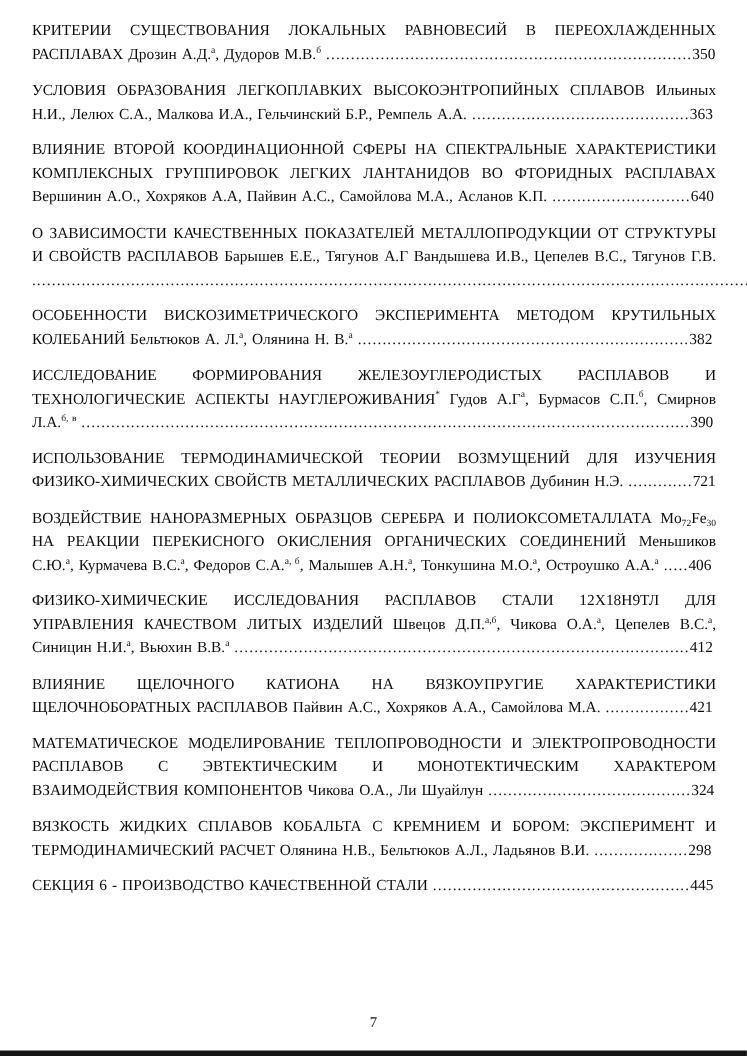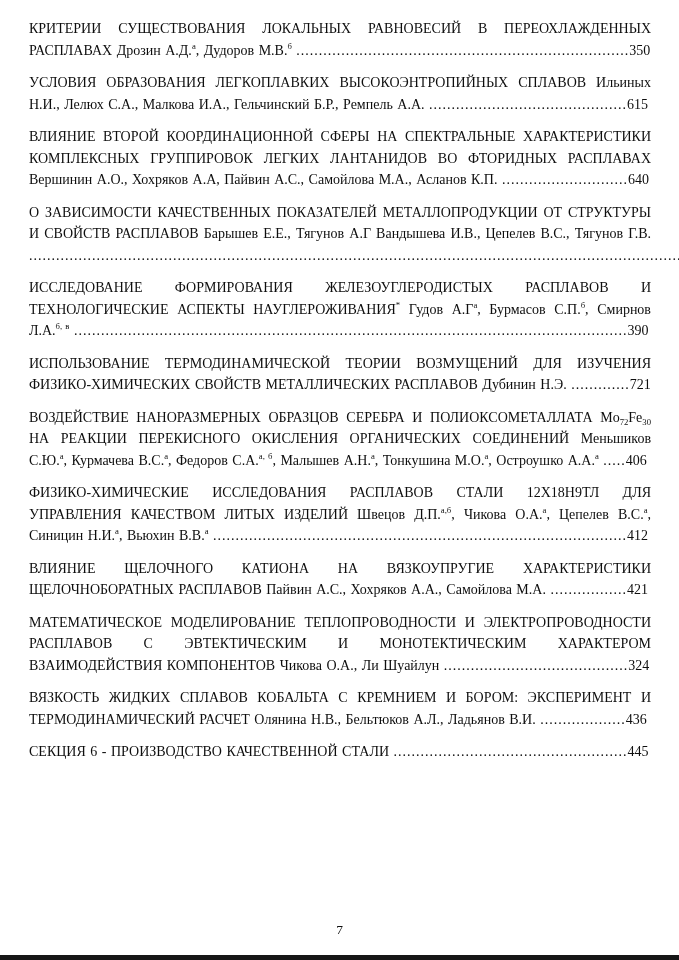--- a/index.html
+++ b/index.html
@@ -45,40 +45,41 @@
     background: #161616;
   }
 </style>
 </head>
 <body>
 
 <main class="content">
 
   <p class="entry"><span>КРИТЕРИИ СУЩЕСТВОВАНИЯ ЛОКАЛЬНЫХ РАВНОВЕСИЙ В ПЕРЕОХЛАЖДЕННЫХ РАСПЛАВАХ Дрозин А.Д.<sup>а</sup>, Дудоров М.В.<sup>б</sup></span> <span class="dots">..........................................................................</span><span class="pg">350</span></p>
 
-  <p class="entry"><span>УСЛОВИЯ ОБРАЗОВАНИЯ ЛЕГКОПЛАВКИХ ВЫСОКОЭНТРОПИЙНЫХ СПЛАВОВ Ильиных Н.И., Лелюх С.А., Малкова И.А., Гельчинский Б.Р., Ремпель А.А.</span> <span class="dots">............................................</span><span class="pg">615</span></p>
+  <p class="entry"><span>УСЛОВИЯ ОБРАЗОВАНИЯ ЛЕГКОПЛАВКИХ ВЫСОКОЭНТРОПИЙНЫХ СПЛАВОВ Ильиных Н.И., Лелюх С.А., Малкова И.А., Гельчинский Б.Р., Ремпель А.А.</span> <span class="dots">............................................</span><span class="pg">363</span></p>
 
   <p class="entry"><span>ВЛИЯНИЕ ВТОРОЙ КООРДИНАЦИОННОЙ СФЕРЫ НА СПЕКТРАЛЬНЫЕ ХАРАКТЕРИСТИКИ КОМПЛЕКСНЫХ ГРУППИРОВОК ЛЕГКИХ ЛАНТАНИДОВ ВО ФТОРИДНЫХ РАСПЛАВАХ Вершинин А.О., Хохряков А.А, Пайвин А.С., Самойлова М.А., Асланов К.П.</span> <span class="dots">............................</span><span class="pg">640</span></p>
 
   <p class="entry"><span>О ЗАВИСИМОСТИ КАЧЕСТВЕННЫХ ПОКАЗАТЕЛЕЙ МЕТАЛЛОПРОДУКЦИИ ОТ СТРУКТУРЫ И СВОЙСТВ РАСПЛАВОВ Барышев Е.Е., Тягунов А.Г Вандышева И.В., Цепелев В.С., Тягунов Г.В.</span> <span class="dots">....................................................................................................................................................................................................................................................................................................................................................................................................................................</span></p>
 
+  <p class="entry"><span>ОСОБЕННОСТИ ВИСКОЗИМЕТРИЧЕСКОГО ЭКСПЕРИМЕНТА МЕТОДОМ КРУТИЛЬНЫХ КОЛЕБАНИЙ Бельтюков А. Л.<sup>а</sup>, Олянина Н. В.<sup>а</sup></span> <span class="dots">...................................................................</span><span class="pg">382</span></p>
 
   <p class="entry"><span>ИССЛЕДОВАНИЕ ФОРМИРОВАНИЯ ЖЕЛЕЗОУГЛЕРОДИСТЫХ РАСПЛАВОВ И ТЕХНОЛОГИЧЕСКИЕ АСПЕКТЫ НАУГЛЕРОЖИВАНИЯ<sup>*</sup> Гудов А.Г<sup>а</sup>, Бурмасов С.П.<sup>б</sup>, Смирнов Л.А.<sup>б, в</sup></span> <span class="dots">...........................................................................................................................</span><span class="pg">390</span></p>
 
   <p class="entry"><span>ИСПОЛЬЗОВАНИЕ ТЕРМОДИНАМИЧЕСКОЙ ТЕОРИИ ВОЗМУЩЕНИЙ ДЛЯ ИЗУЧЕНИЯ ФИЗИКО-ХИМИЧЕСКИХ СВОЙСТВ МЕТАЛЛИЧЕСКИХ РАСПЛАВОВ Дубинин Н.Э.</span> <span class="dots">.............</span><span class="pg">721</span></p>
 
   <p class="entry"><span>ВОЗДЕЙСТВИЕ НАНОРАЗМЕРНЫХ ОБРАЗЦОВ СЕРЕБРА И ПОЛИОКСОМЕТАЛЛАТА Mo<sub>72</sub>Fe<sub>30</sub> НА РЕАКЦИИ ПЕРЕКИСНОГО ОКИСЛЕНИЯ ОРГАНИЧЕСКИХ СОЕДИНЕНИЙ Меньшиков С.Ю.<sup>а</sup>, Курмачева В.С.<sup>а</sup>, Федоров С.А.<sup>а, б</sup>, Малышев А.Н.<sup>а</sup>, Тонкушина М.О.<sup>а</sup>, Остроушко А.А.<sup>а</sup></span> <span class="dots">.....</span><span class="pg">406</span></p>
 
   <p class="entry"><span>ФИЗИКО-ХИМИЧЕСКИЕ ИССЛЕДОВАНИЯ РАСПЛАВОВ СТАЛИ 12Х18Н9ТЛ ДЛЯ УПРАВЛЕНИЯ КАЧЕСТВОМ ЛИТЫХ ИЗДЕЛИЙ Швецов Д.П.<sup>а,б</sup>, Чикова О.А.<sup>а</sup>, Цепелев В.С.<sup>а</sup>, Синицин Н.И.<sup>а</sup>, Вьюхин В.В.<sup>а</sup></span> <span class="dots">............................................................................................</span><span class="pg">412</span></p>
 
   <p class="entry"><span>ВЛИЯНИЕ ЩЕЛОЧНОГО КАТИОНА НА ВЯЗКОУПРУГИЕ ХАРАКТЕРИСТИКИ ЩЕЛОЧНОБОРАТНЫХ РАСПЛАВОВ Пайвин А.С., Хохряков А.А., Самойлова М.А.</span> <span class="dots">.................</span><span class="pg">421</span></p>
 
   <p class="entry"><span>МАТЕМАТИЧЕСКОЕ МОДЕЛИРОВАНИЕ ТЕПЛОПРОВОДНОСТИ И ЭЛЕКТРОПРОВОДНОСТИ РАСПЛАВОВ С ЭВТЕКТИЧЕСКИМ И МОНОТЕКТИЧЕСКИМ ХАРАКТЕРОМ ВЗАИМОДЕЙСТВИЯ КОМПОНЕНТОВ Чикова О.А., Ли Шуайлун</span> <span class="dots">.........................................</span><span class="pg">324</span></p>
 
 
-  <p class="entry"><span>ВЯЗКОСТЬ ЖИДКИХ СПЛАВОВ КОБАЛЬТА С КРЕМНИЕМ И БОРОМ: ЭКСПЕРИМЕНТ И ТЕРМОДИНАМИЧЕСКИЙ РАСЧЕТ Олянина Н.В., Бельтюков А.Л., Ладьянов В.И.</span> <span class="dots">...................</span><span class="pg">436</span></p>
+  <p class="entry"><span>ВЯЗКОСТЬ ЖИДКИХ СПЛАВОВ КОБАЛЬТА С КРЕМНИЕМ И БОРОМ: ЭКСПЕРИМЕНТ И ТЕРМОДИНАМИЧЕСКИЙ РАСЧЕТ Олянина Н.В., Бельтюков А.Л., Ладьянов В.И.</span> <span class="dots">...................</span><span class="pg">298</span></p>
 
   <p class="entry"><span>СЕКЦИЯ 6 - ПРОИЗВОДСТВО КАЧЕСТВЕННОЙ СТАЛИ</span> <span class="dots">....................................................</span><span class="pg">445</span></p>
 
 </main>
 
 <div class="footer">7</div>
 <div class="bottom-edge"></div>
 
 </body></html>

